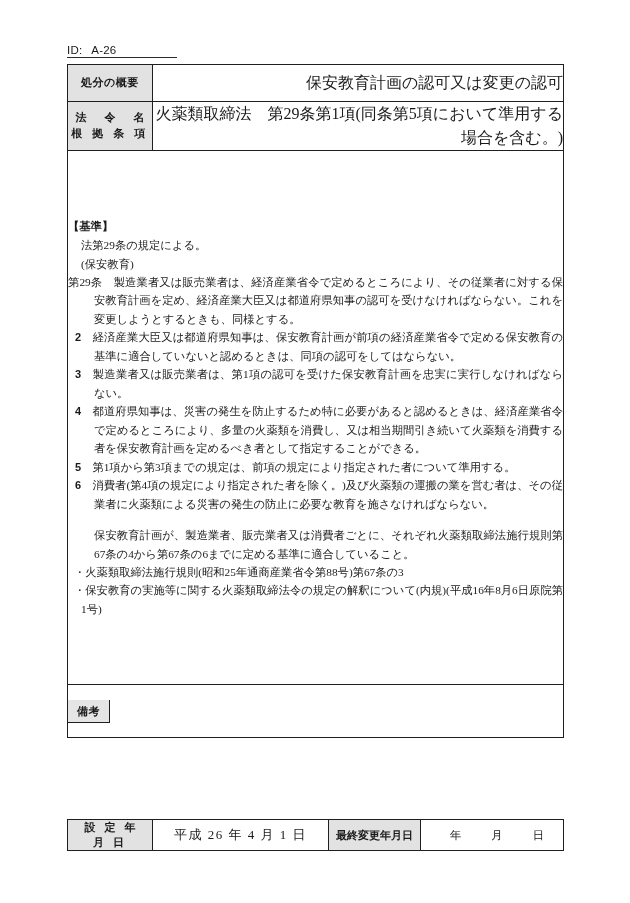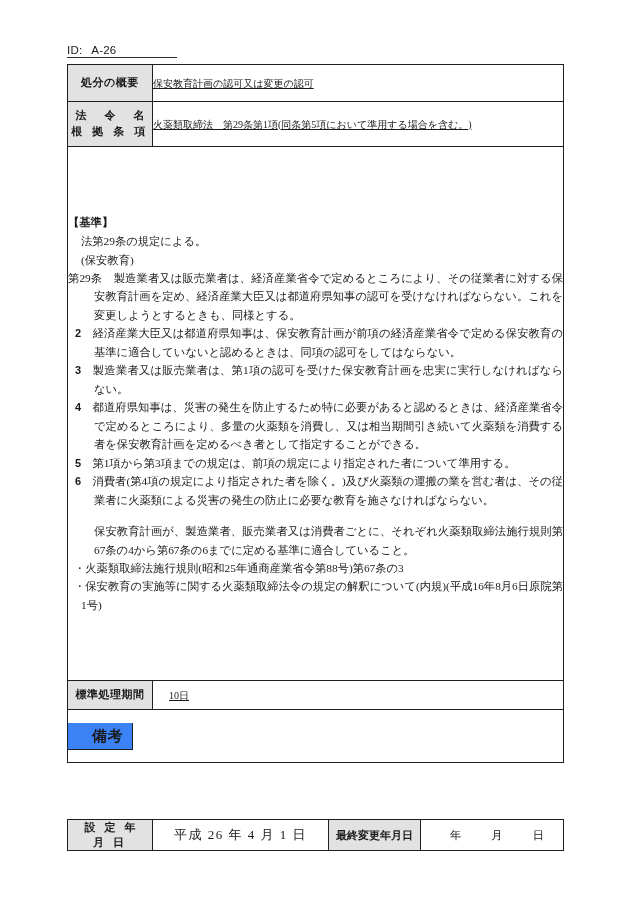--- a/index.html
+++ b/index.html
@@ -59,25 +59,24 @@
     font-weight: bold;
     font-size: 11px;
     text-align: center;
     letter-spacing: 0.5px;
     line-height: 1.45;
     padding: 7px 4px;
     white-space: pre-line;
     width: 85px;
   }
   .val {
-    font-size: 10px;
+    font-size: 16px;
     padding: 7px 9px;
     line-height: 1.5;
-    text-align: left;
-    text-decoration: underline;
+    text-align: right;
   }
   .row-gaiyou .lbl,
   .row-gaiyou .val { height: 36px; }
   .row-houmei .lbl,
   .row-houmei .val { height: 44px; }
   .row-bangou .lbl,
   .row-bangou .val { height: 30px; }
 
   
   .lbl.spaced { letter-spacing: 3.5px; text-indent: 3.5px; margin-left: 9px; }
@@ -125,27 +124,27 @@
   .row-kikan .val { padding-left: 16px; }
 
   .bikou-cell {
     height: 52px;
     vertical-align: top;
     padding: 0;
     position: relative;
   }
   .bikou-tag {
     display: inline-block;
-    background: #3b82f6;
+    background: #e5e5e5;
     border-right: 1px solid #1f1f1f;
     border-bottom: 1px solid #1f1f1f;
     font-family: "Liberation Sans", "DejaVu Sans", sans-serif;
     font-weight: bold;
-    font-size: 15px;
-    padding: 4px 9px 3px 24px;
+    font-size: 11px;
+    padding: 4px 9px 3px 9px;
     letter-spacing: 0.5px;
   }
 
   
   .footer-table {
     position: absolute;
     left: 67px;
     top: 819px;
     width: 496px;
     border-collapse: collapse;
@@ -244,24 +243,20 @@
             <p class="blk">保安教育計画が、製造業者、販売業者又は消費者ごとに、それぞれ火薬類取締法施行規則第67条の4から第67条の6までに定める基準に適合していること。</p>
 
             <p class="bullet">・火薬類取締法施行規則(昭和25年通商産業省令第88号)第67条の3</p>
 
             <p class="bullet">・保安教育の実施等に関する火薬類取締法令の規定の解釈について(内規)(平成16年8月6日原院第1号)</p>
 
           </div>
         </td>
       </tr>
 
-      <tr class="row-kikan">
-        <td class="lbl">標準処理期間</td>
-        <td class="val">10日</td>
-      </tr>
 
       <tr>
         <td class="bikou-cell" colspan="2">
           <span class="bikou-tag">備考</span>
           <span></span>
         </td>
       </tr>
     </tbody>
   </table>
 

